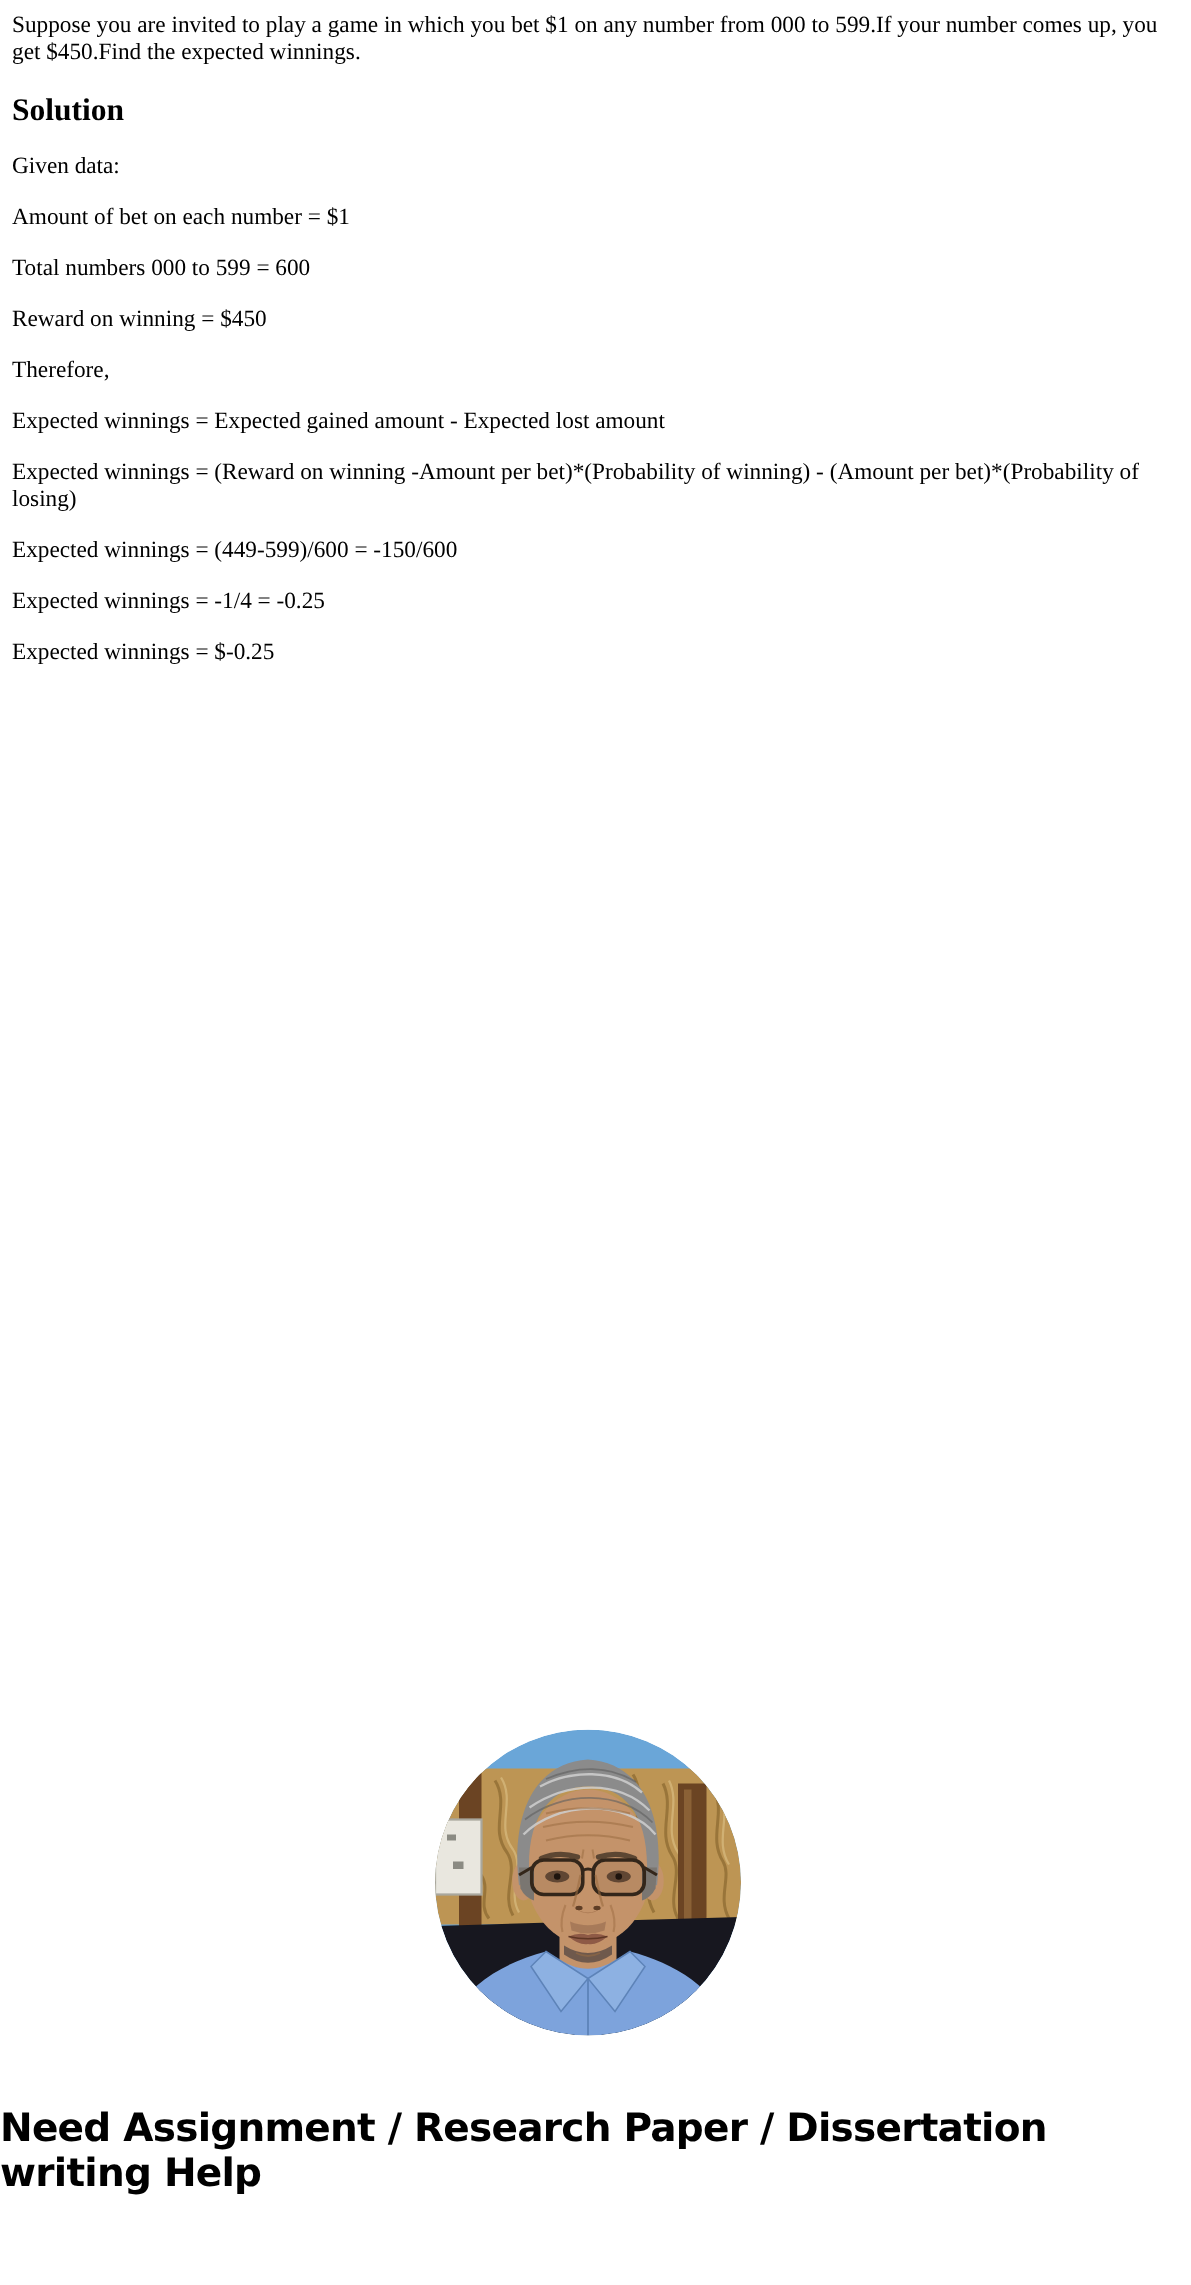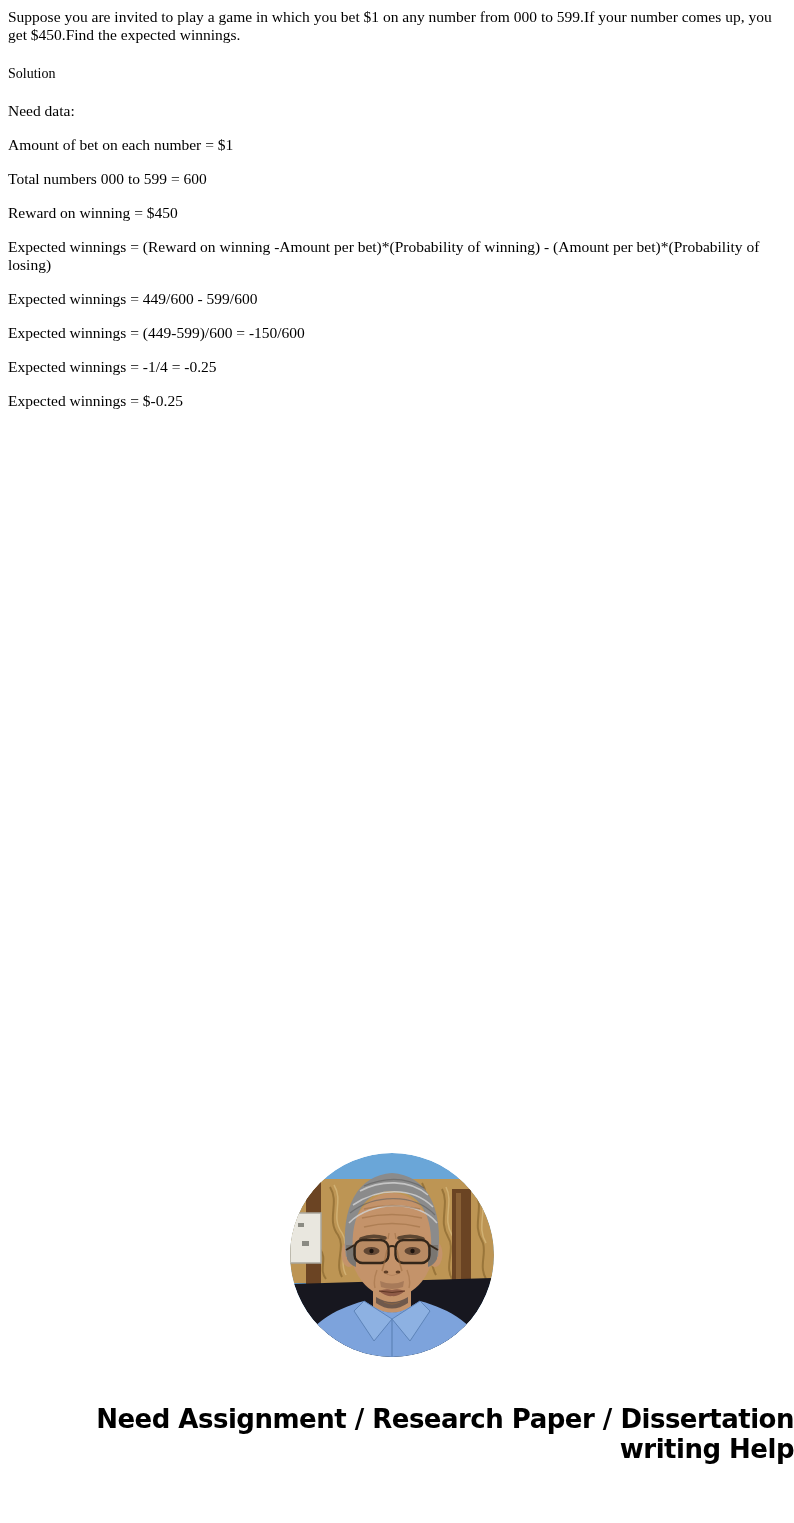--- a/index.html
+++ b/index.html
@@ -19,40 +19,40 @@
     height: 1523px;
     padding: 8px;
   }
   .body-text {
     font-size: 15.5px;
     line-height: 18px;
     margin: 0 0 16px 0;
   }
   .bold { font-weight: normal; }
   .heading {
-    font-size: 14px;
+    font-size: 21px;
     line-height: 21px;
-    font-weight: normal;
+    font-weight: bold;
     margin: 19px 0 18px 0;
   }
   .avatar-wrap {
     position: absolute;
     top: 1153px;
     left: calc(50% - 102px);
     width: 204px;
     height: 204px;
     border-radius: 50%;
     overflow: hidden;
   }
   .footer {
     position: absolute;
     top: 1404px;
     left: 0;
     width: 794px;
-    text-align: right;
+    text-align: left;
     font-family: "DejaVu Sans", sans-serif;
     font-weight: bold;
     font-size: 26px;
     line-height: 30px;
     letter-spacing: -0.5px;
     color: var(--text, #000000);
   }
   
   .av-sky     { fill: var(--sky, #6aa6d8); }
   .av-curtain { fill: var(--curtain, #bd9554); }
@@ -63,26 +63,27 @@
 </style>
 </head>
 <body>
 
 <div class="page">
 
   <p class="body-text">Suppose you are invited to play a game in which you bet $1 on any number from 000 to 599.If your number comes up, you get $450.Find the expected winnings.</p>
 
   <h3 class="heading">Solution</h3>
 
-  <p class="body-text">Need data:</p>
+  <p class="body-text">Given data:</p>
   <p class="body-text">Amount of bet on each number = $1</p>
   <p class="body-text">Total numbers 000 to 599 = 600</p>
   <p class="body-text">Reward on winning = $450</p>
+  <p class="body-text">Therefore,</p>
+  <p class="body-text">Expected winnings = Expected gained amount - Expected lost amount</p>
   <p class="body-text">Expected winnings = (Reward on winning -Amount per bet)*(Probability of winning) - (Amount per bet)*(Probability of losing)</p>
-  <p class="body-text">Expected winnings = 449/600 - 599/600</p>
   <p class="body-text">Expected winnings = (449-599)/600 = -150/600</p>
   <p class="body-text">Expected winnings = -1/4 = -0.25</p>
   <p class="body-text bold">Expected winnings = $-0.25</p>
 
   <div class="avatar-wrap">
     <svg width="204" height="204" viewBox="0 0 204 204" aria-hidden="true">
       <defs>
         <clipPath id="avclip">
             <circle cx="102" cy="102" r="102"></circle>
           </clipPath>

